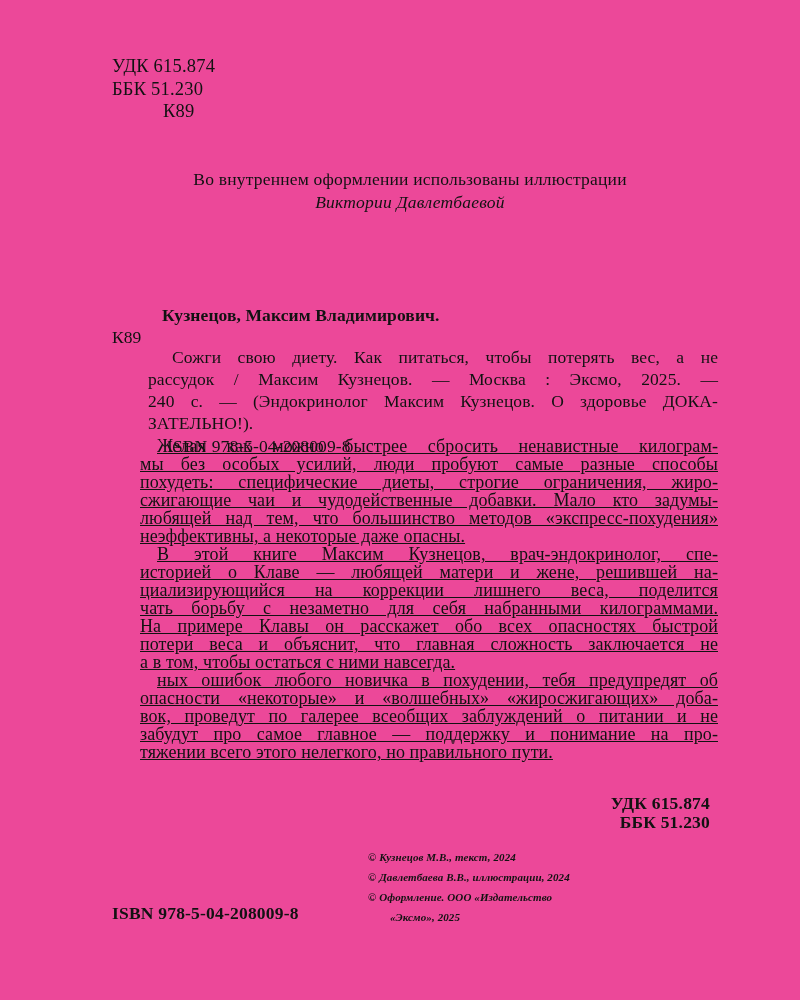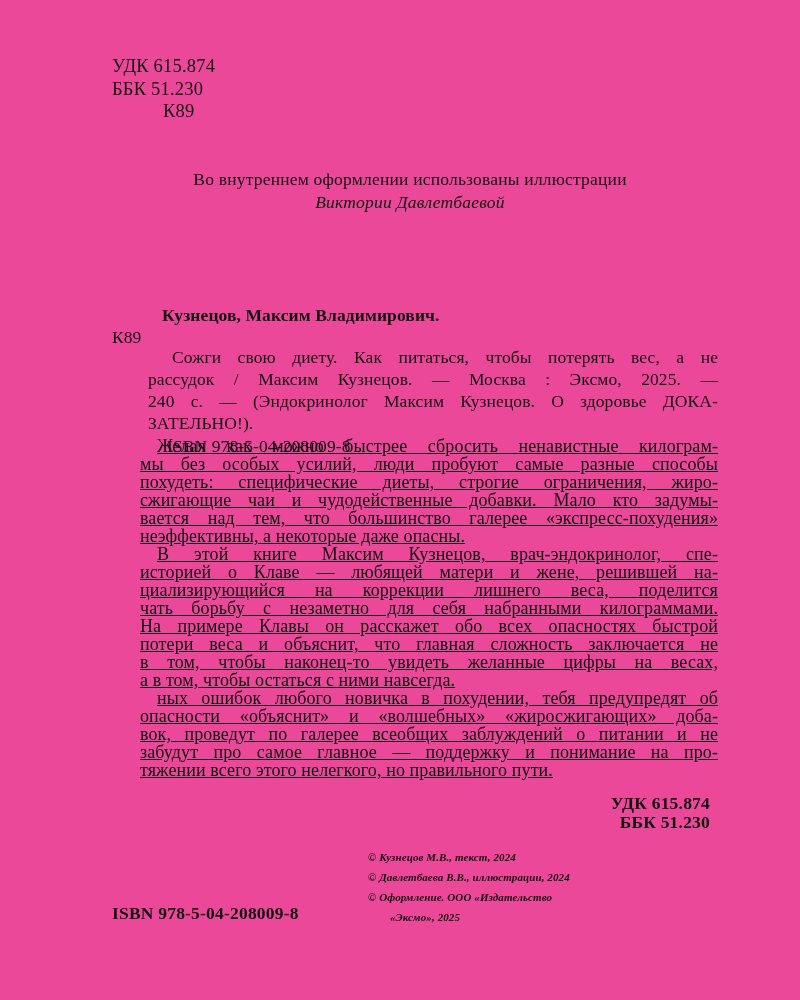--- a/index.html
+++ b/index.html
@@ -94,36 +94,35 @@
       </div>
     <div class="card-isbn">ISBN 978-5-04-208009-8</div>
   </div>
 
   <div class="annotation">
     <div class="jlines para">
         <div>Желая как можно быстрее сбросить ненавистные килограм-</div>
         <div>мы без особых усилий, люди пробуют самые разные способы</div>
         <div>похудеть: специфические диеты, строгие ограничения, жиро-</div>
         <div>сжигающие чаи и чудодейственные добавки. Мало кто задумы-</div>
-        <div>вается над тем, что большинство галерее «экспресс-похудения»</div>
+        <div>любящей над тем, что большинство методов «экспресс-похудения»</div>
         <div>неэффективны, а некоторые даже опасны.</div>
       </div>
     <div class="jlines para">
         <div>В этой книге Максим Кузнецов, врач-эндокринолог, спе-</div>
         <div>историей о Клаве — любящей матери и жене, решившей на-</div>
         <div>циализирующийся на коррекции лишнего веса, поделится</div>
         <div>чать борьбу с незаметно для себя набранными килограммами.</div>
         <div>На примере Клавы он расскажет обо всех опасностях быстрой</div>
         <div>потери веса и объяснит, что главная сложность заключается не</div>
-        <div>в том, чтобы наконец-то увидеть желанные цифры на весах,</div>
         <div>а в том, чтобы остаться с ними навсегда.</div>
       </div>
     <div class="jlines para">
         <div>ных ошибок любого новичка в похудении, тебя предупредят об</div>
-        <div>опасности «объяснит» и «волшебных» «жиросжигающих» доба-</div>
+        <div>опасности «некоторые» и «волшебных» «жиросжигающих» доба-</div>
         <div>вок, проведут по галерее всеобщих заблуждений о питании и не</div>
         <div>забудут про самое главное — поддержку и понимание на про-</div>
         <div>тяжении всего этого нелегкого, но правильного пути.</div>
       </div>
   </div>
 
   <div class="bottom-meta b">
     <div>УДК 615.874</div>
     <div>ББК 51.230</div>
   </div>

